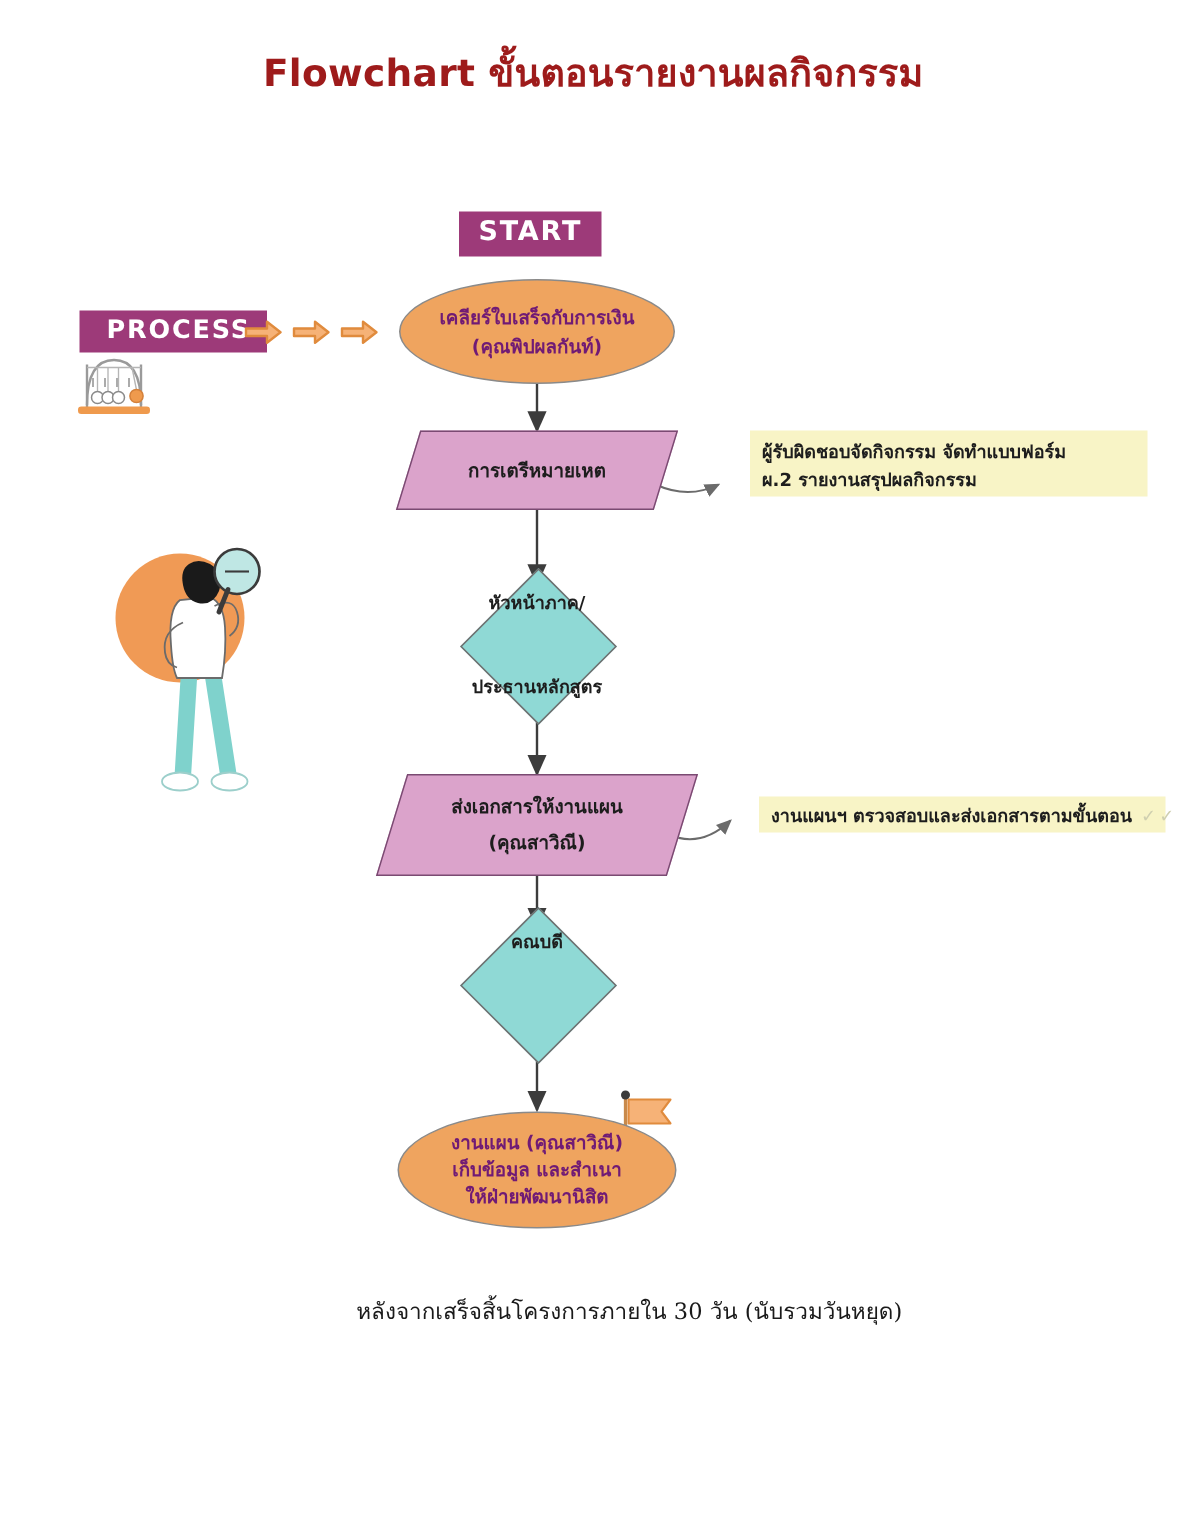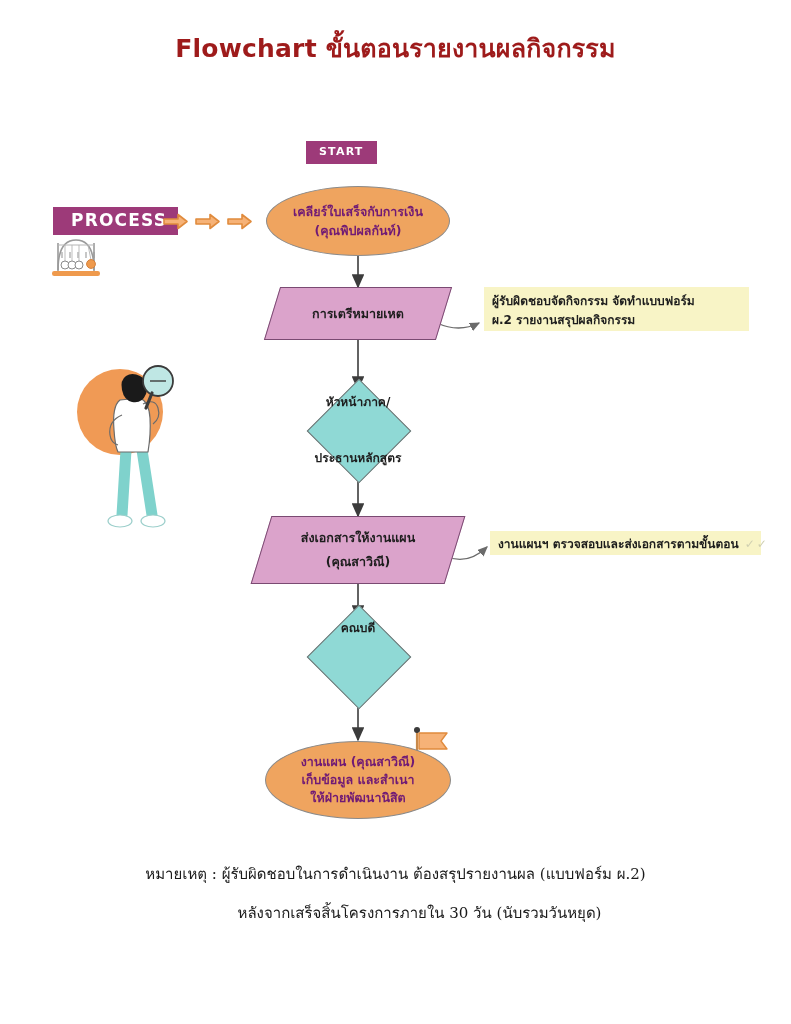--- a/index.html
+++ b/index.html
@@ -34,21 +34,21 @@
     position: absolute;
     background: #9d3a79;
     color: #ffffff;
     font-weight: 700;
     font-size: 17px;
     letter-spacing: 1.2px;
     padding: 5px 11px 6px 18px;
     line-height: 1;
     white-space: nowrap;
   }
-  .badge-start { left: 306px; top: 141px; font-size: 11px; padding: 5px 13px 7px 13px; }
+  .badge-start { left: 306px; top: 141px; font-size: 18px; padding: 5px 13px 7px 13px; }
   .badge-process { left: 53px; top: 207px; }
 
   
   .node {
     position: absolute;
     box-sizing: border-box;
     display: flex;
     flex-direction: column;
     align-items: center;
     justify-content: center;
@@ -110,20 +110,21 @@
   .note {
     position: absolute;
     background: #f8f4c6;
     color: #1d1d1d;
     font-weight: 700;
     font-size: 12px;
     line-height: 1.6;
     padding: 5px 8px 6px 8px;
     box-sizing: border-box;
     white-space: nowrap;
+    margin-left: 16px;
   }
   .note-line { display: block; }
   .note-checks {
     color: #cfcfb0;
     font-weight: 400;
     margin-left: 6px;
     letter-spacing: 2px;
   }
 
   
@@ -274,15 +275,14 @@
 <div class="note" style="left:484px; top:287px; width:265px; height:44px;">
   <span class="note-line">ผู้รับผิดชอบจัดกิจกรรม จัดทำแบบฟอร์ม</span>
   <span class="note-line">ผ.2   รายงานสรุปผลกิจกรรม</span>
 </div>
 
 <div class="note" style="left:490px; top:531px; width:271px; height:24px; padding-top:4px;">
   <span>งานแผนฯ ตรวจสอบและส่งเอกสารตามขั้นตอน</span><span class="note-checks">✓✓</span>
 </div>
 
 <div class="footer">
-  <div>หมายเหตุ :  ผู้รับผิดชอบในการดำเนินงาน ต้องสรุปรายงานผล (แบบฟอร์ม ผ.2)</div>
   <div class="footer-line-2">หลังจากเสร็จสิ้นโครงการภายใน 30 วัน (นับรวมวันหยุด)</div>
 </div>
 
 </body></html>

